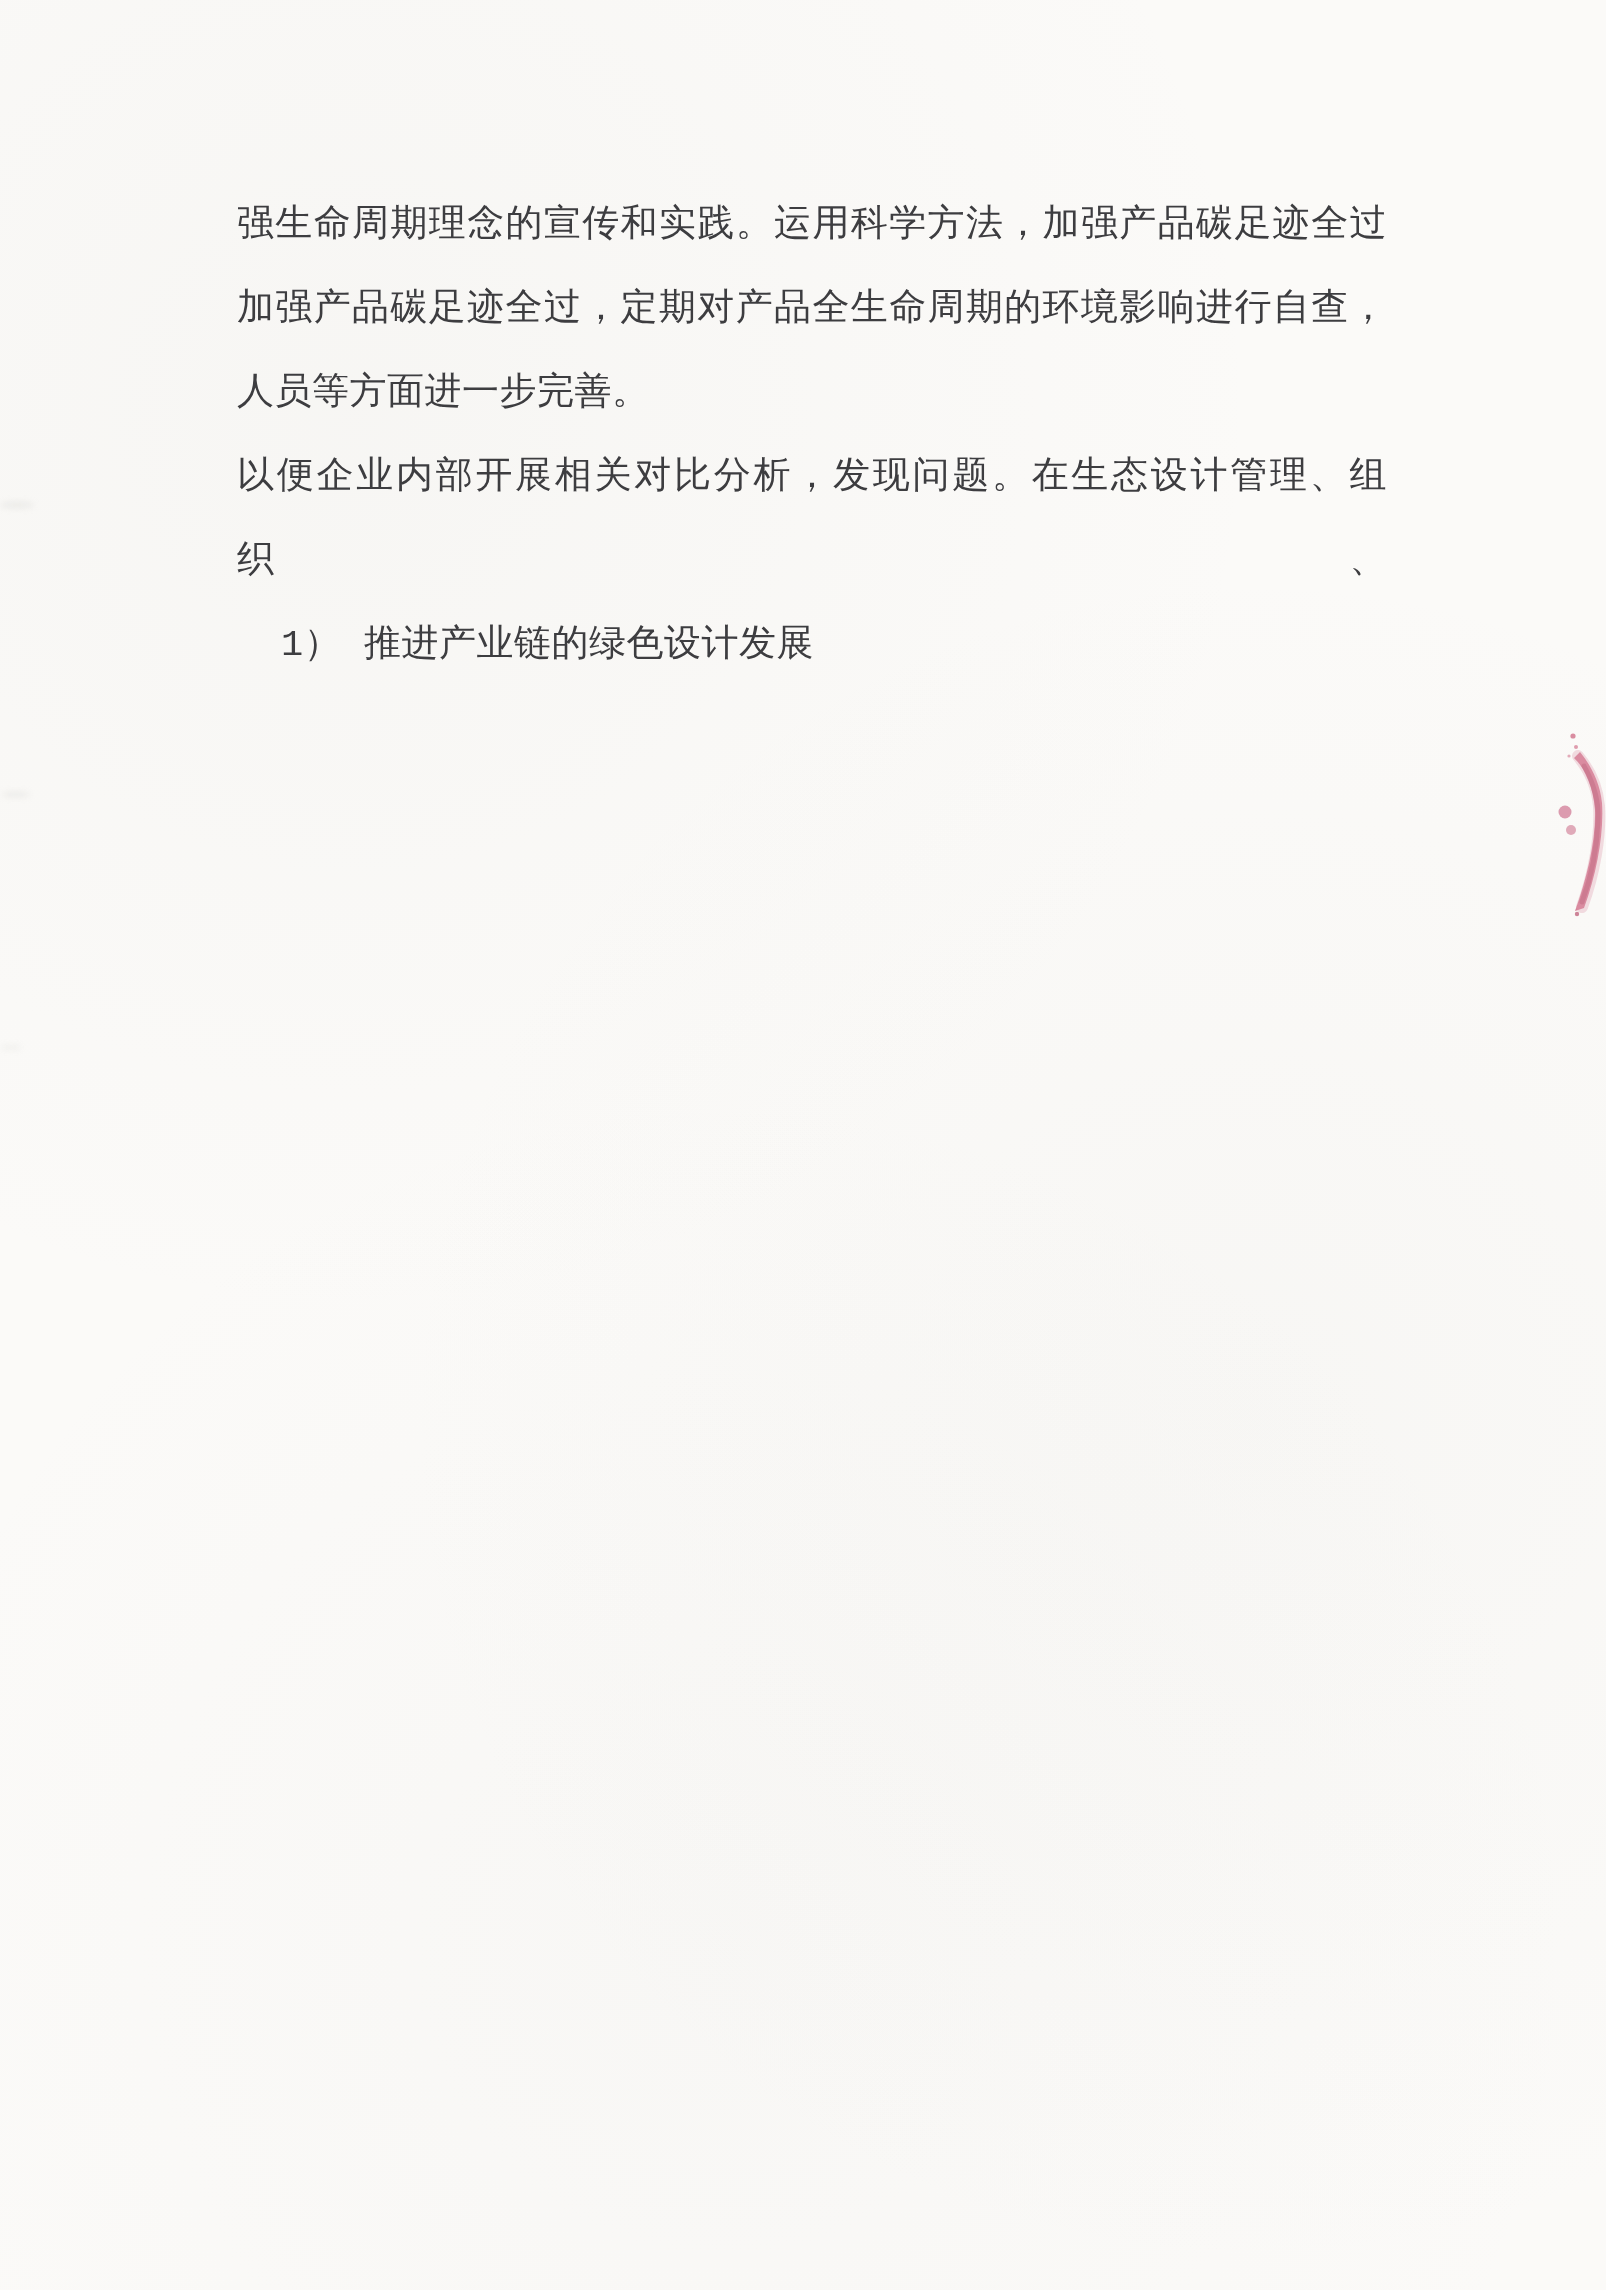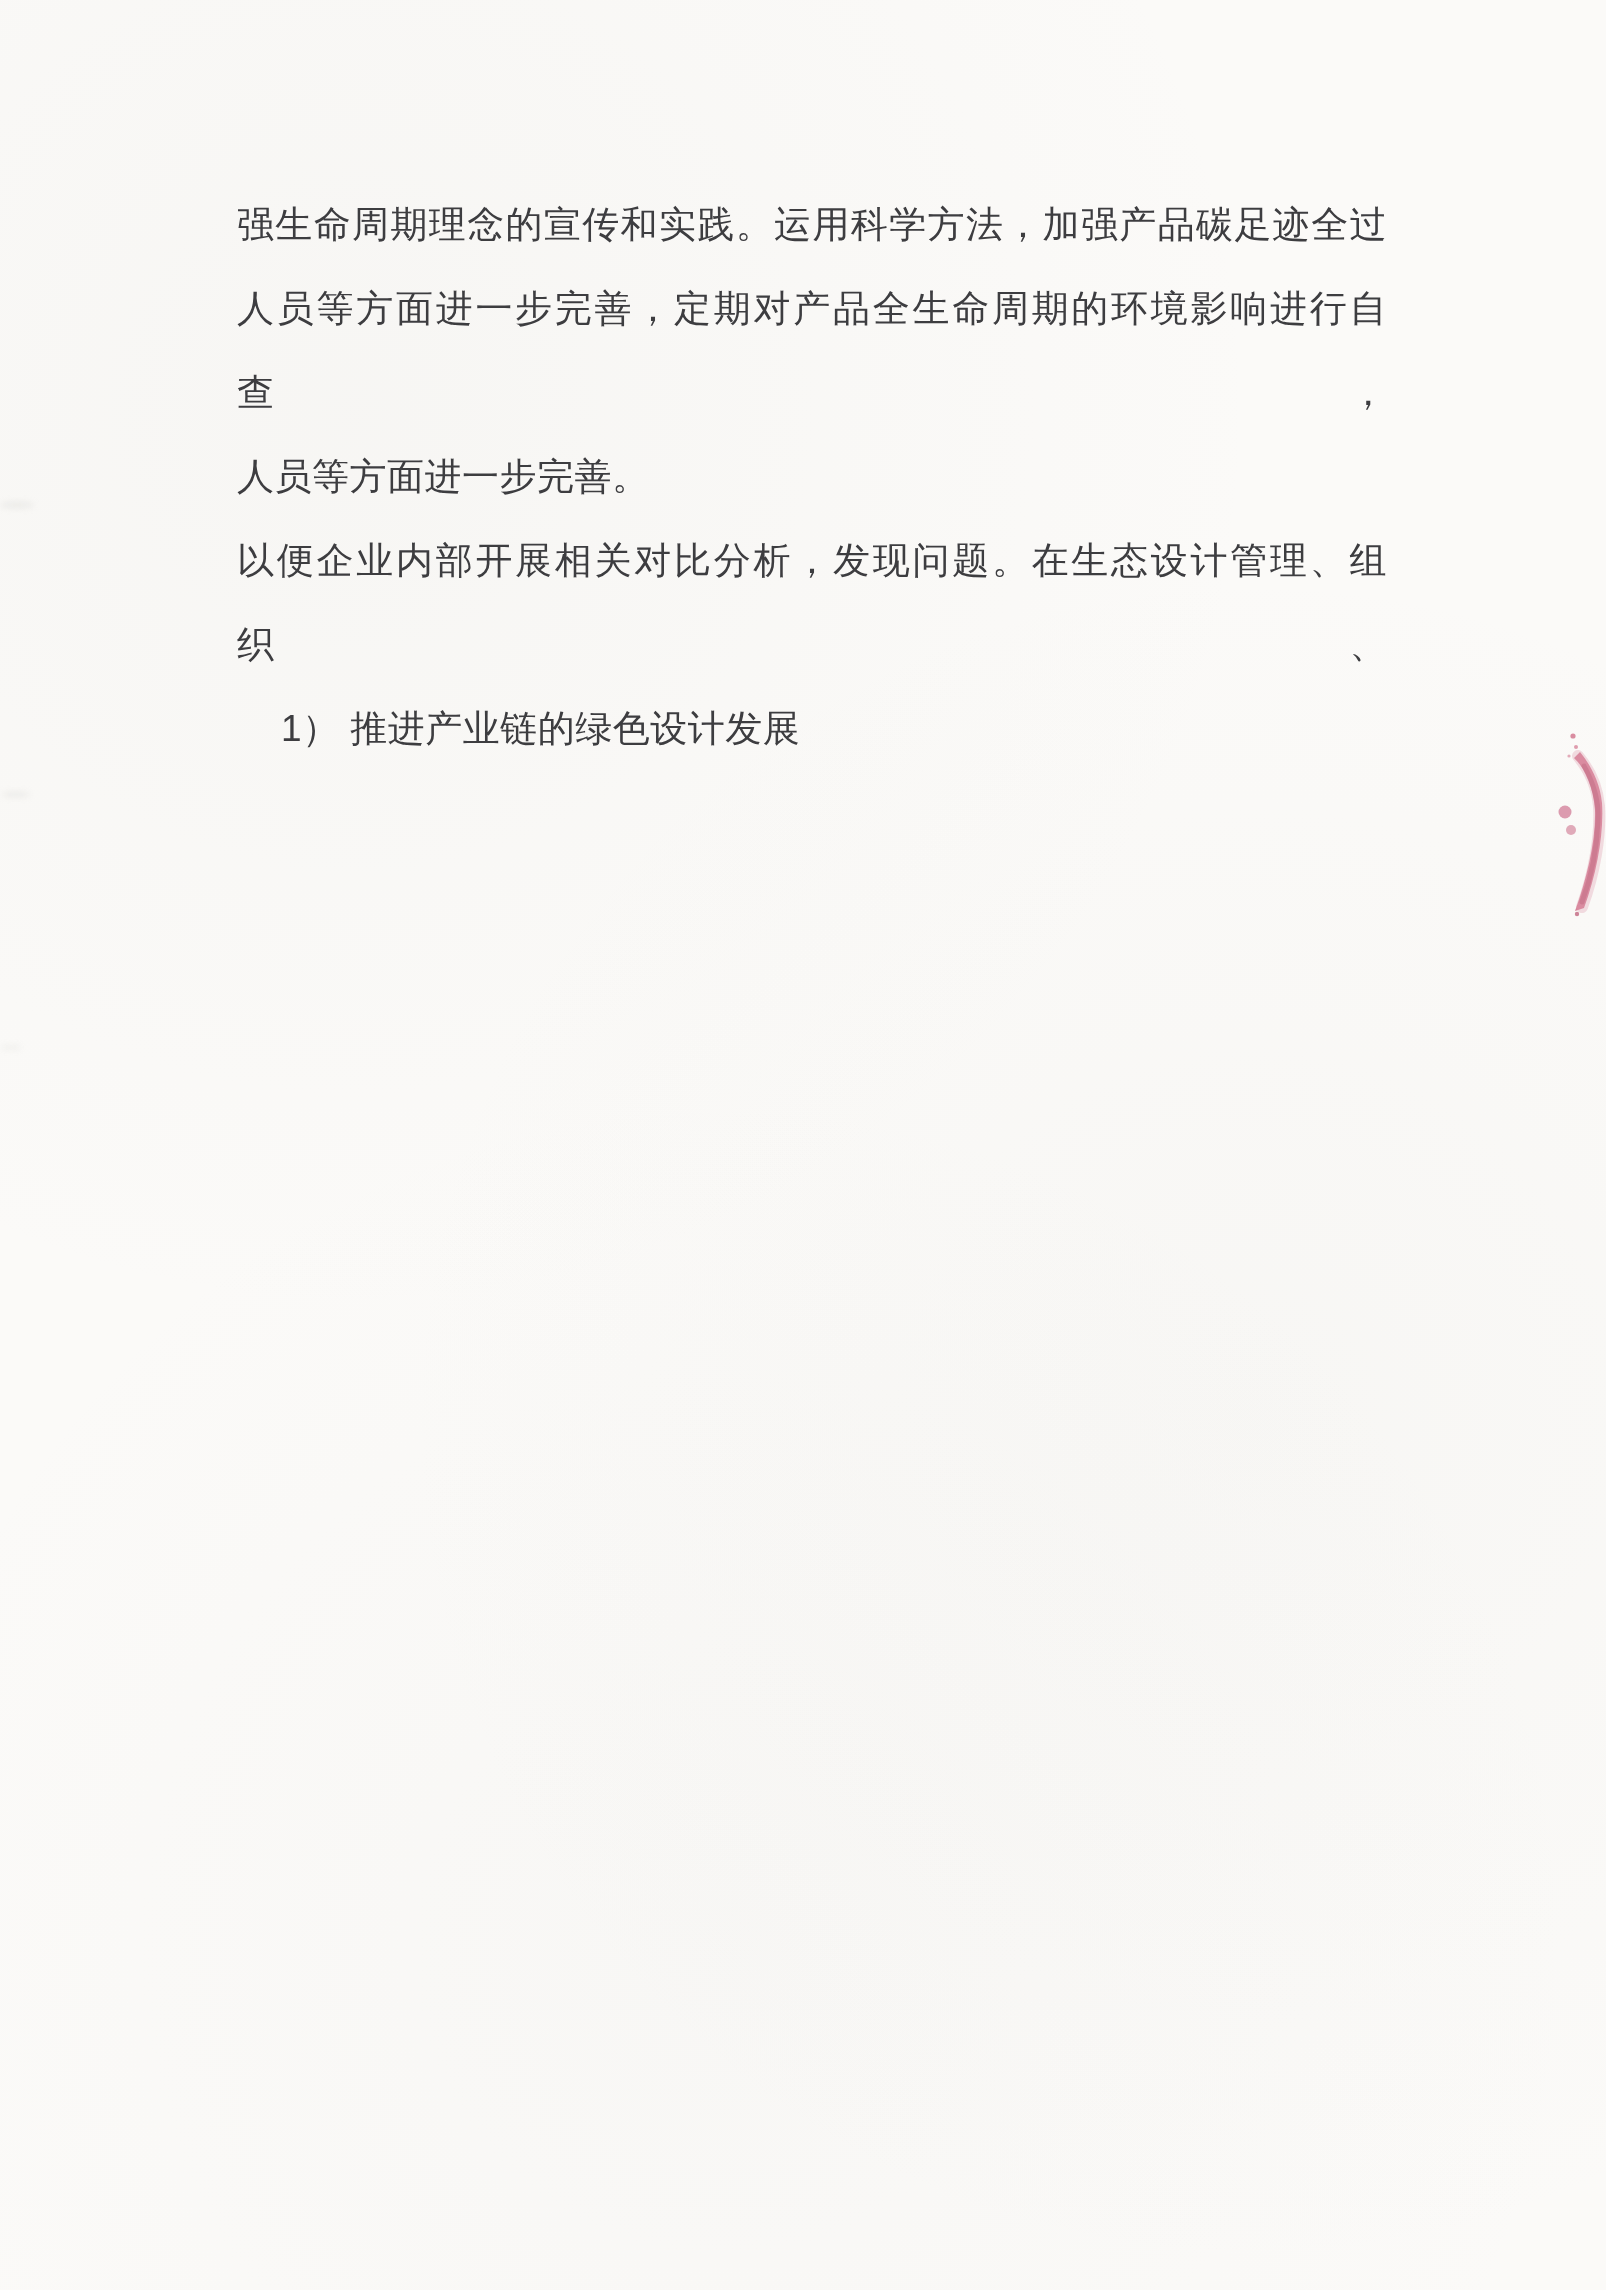--- a/index.html
+++ b/index.html
@@ -10,21 +10,21 @@
   .page {
     position: relative;
     width: 1606px;
     height: 2290px;
     background-color: #fbfaf8;
     background-image:
       radial-gradient(circle at 22% 18%, rgba(210,210,205,0.10) 0, rgba(210,210,205,0) 40%),
       radial-gradient(circle at 78% 62%, rgba(205,205,200,0.08) 0, rgba(205,205,200,0) 45%),
       radial-gradient(circle at 45% 85%, rgba(210,210,208,0.08) 0, rgba(210,210,208,0) 40%);
     overflow: hidden;
-    font-family: Liberation Sans, sans-serif;
+    font-family: Liberation Mono, monospace;
   }
   .text-block {
     position: absolute;
     left: 237px;
     top: 183px;
     width: 1150px;
     font-size: 37px;
     line-height: 84px;
     color: #3d3d40;
     letter-spacing: 0.5px;
@@ -61,21 +61,21 @@
     filter: blur(0.6px);
   }
 </style>
 </head>
 <body>
 
 <div class="page">
 
   <div class="text-block">
     <div class="line justify">强生命周期理念的宣传和实践。运用科学方法，加强产品碳足迹全过</div>
-    <div class="line justify">人员等方面进一步完善，定期对产品全生命周期的环境影响进行自查，</div>
+    <div class="line justify">加强产品碳足迹全过，定期对产品全生命周期的环境影响进行自查，</div>
     <div class="line">人员等方面进一步完善。</div>
     <div class="line justify">以便企业内部开展相关对比分析，发现问题。在生态设计管理、组织、</div>
     <div class="line item">1） 推进产业链的绿色设计发展</div>
   </div>
 
   <div class="smudge s1"></div>
   <div class="smudge s2"></div>
   <div class="smudge s3"></div>
 
   <svg class="ink" viewBox="0 0 64 210" xmlns="http://www.w3.org/2000/svg" aria-hidden="true">

